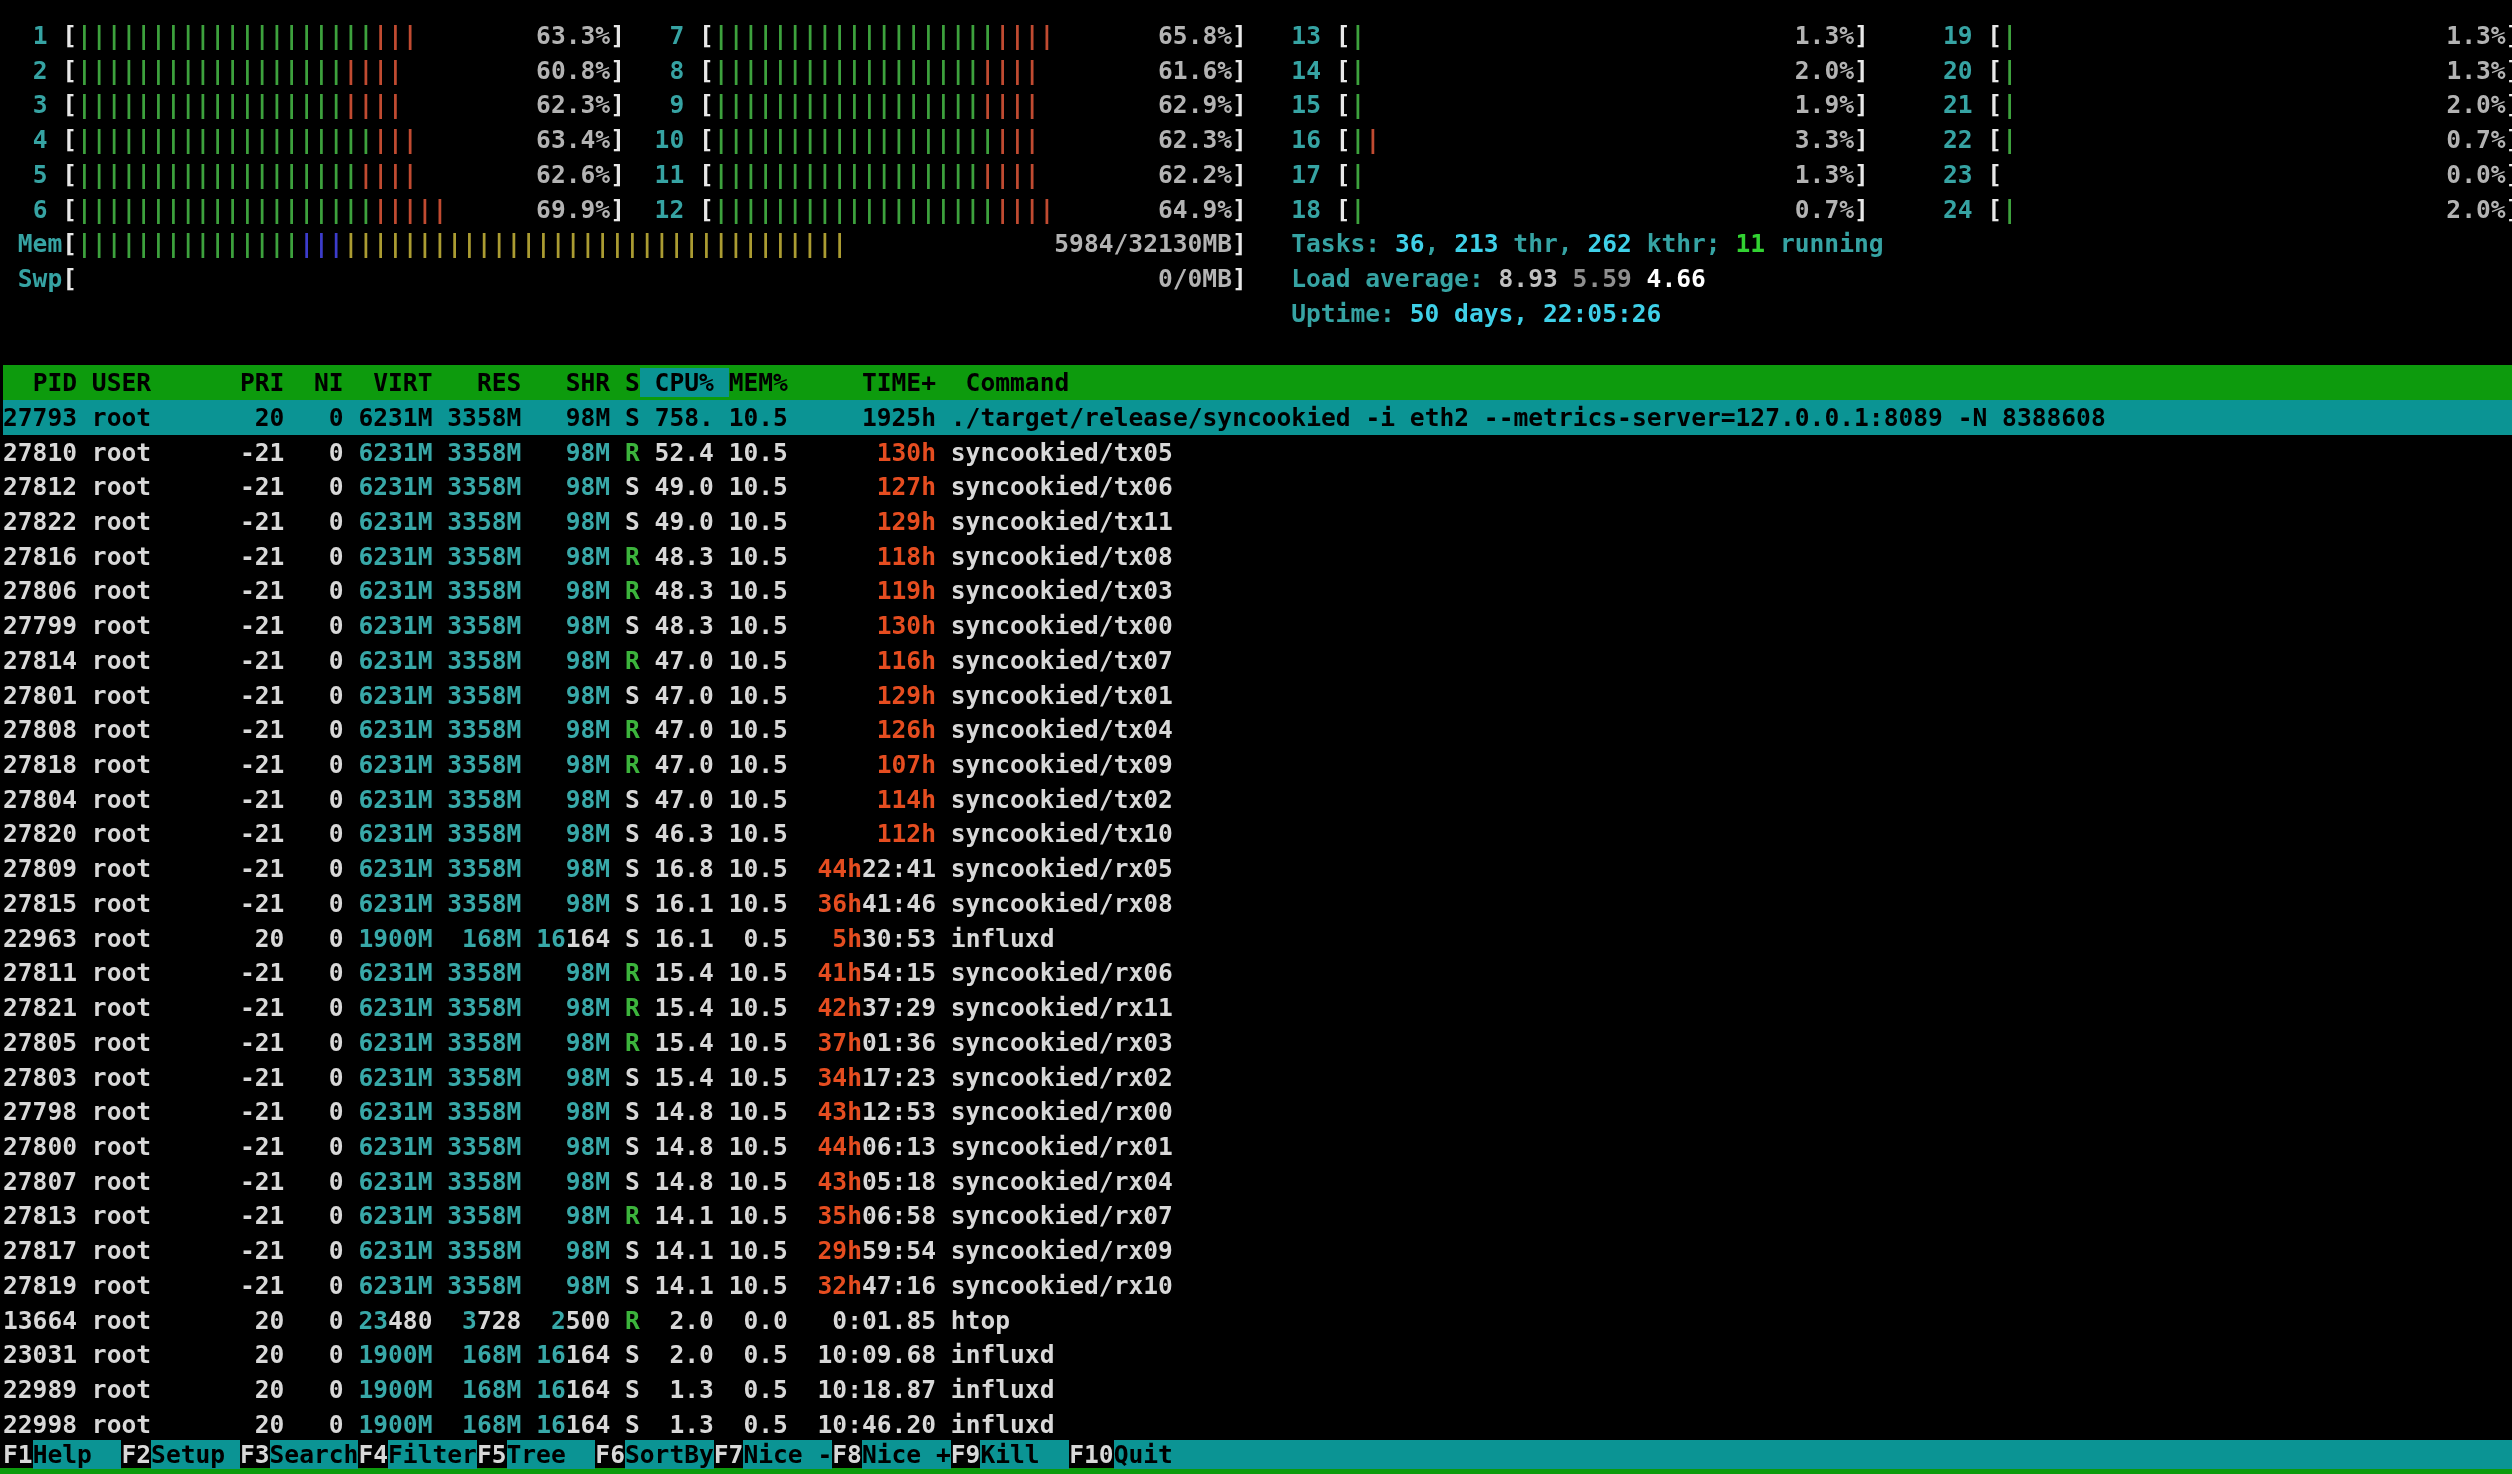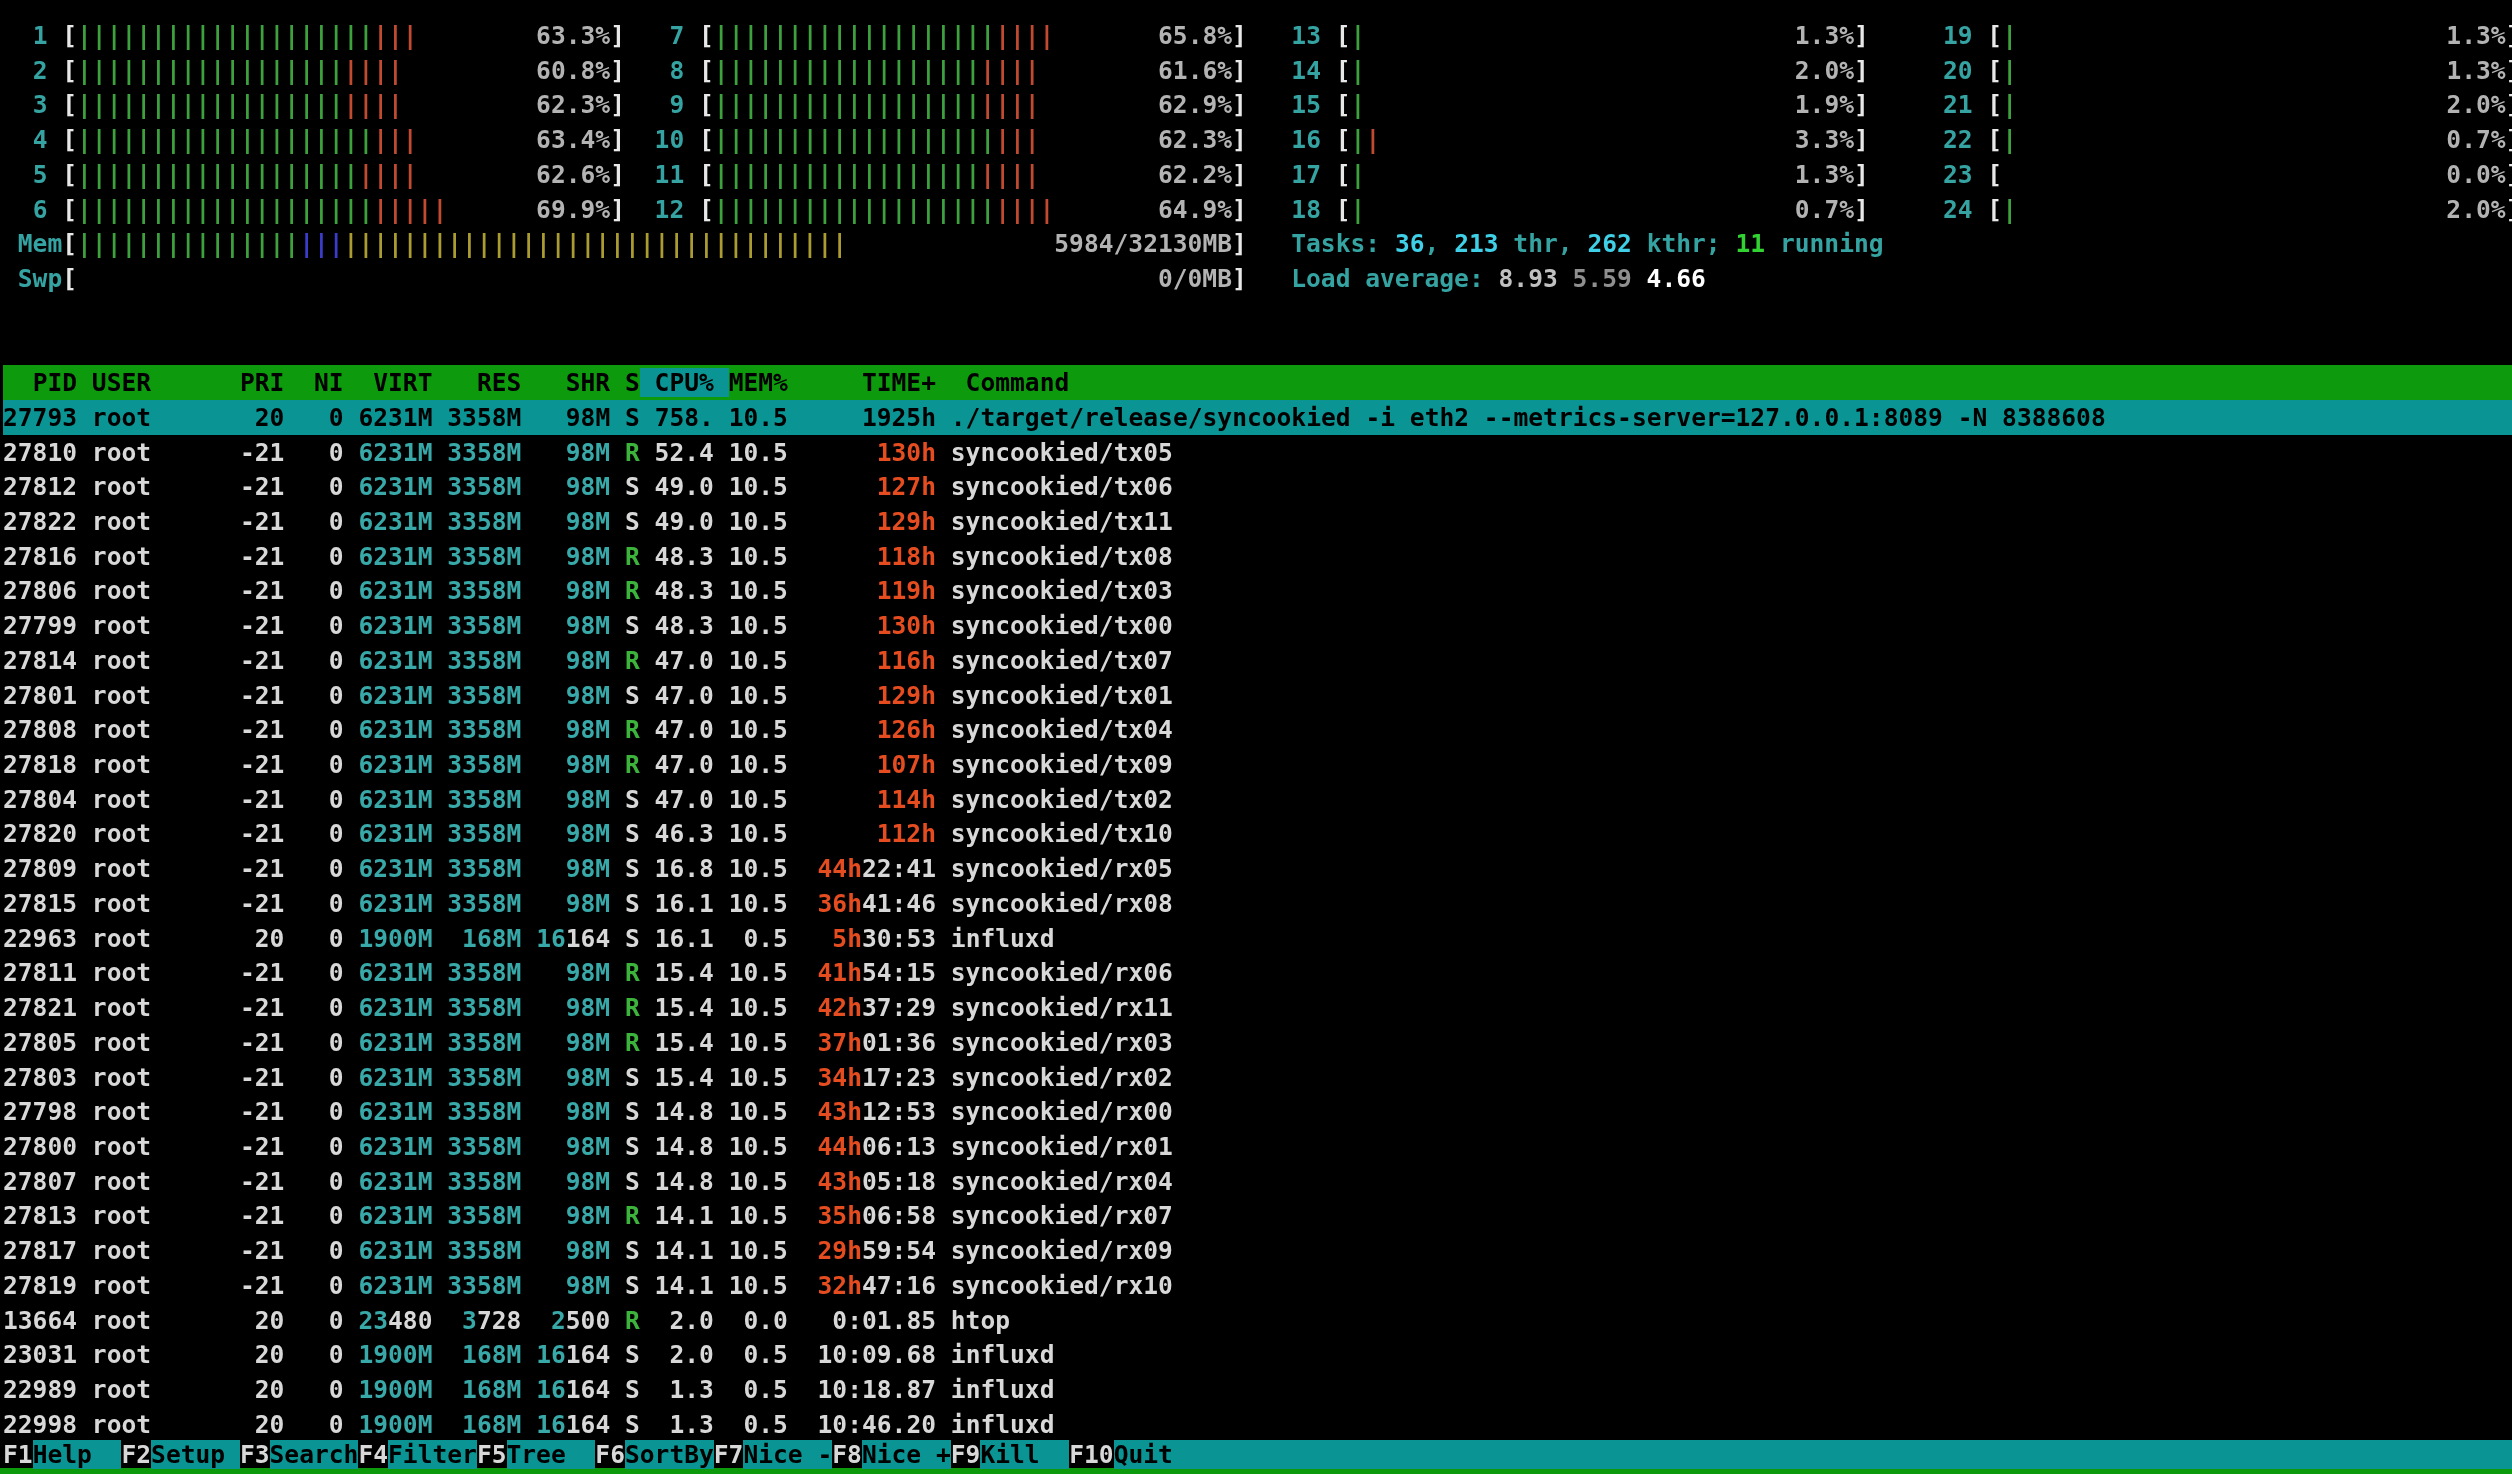--- a/index.html
+++ b/index.html
@@ -33,20 +33,21 @@
 <div id="screen">
   <div id="bottom-strip" style="background: rgb(13, 155, 13);"></div>
 <div class="line" style="top: 18px;"><span> </span><span> </span><span style="color: rgb(54, 163, 163);">1</span><span style="color: rgb(232, 232, 232);"> [</span><span style="color: rgb(61, 162, 61);">||||||||||||||||||||</span><span style="color: rgb(193, 75, 49);">|||</span><span>        </span><span style="color: rgb(179, 179, 179);">63.3%</span><span style="color: rgb(232, 232, 232);">]</span><span>  </span><span> </span><span style="color: rgb(54, 163, 163);">7</span><span style="color: rgb(232, 232, 232);"> [</span><span style="color: rgb(61, 162, 61);">|||||||||||||||||||</span><span style="color: rgb(193, 75, 49);">||||</span><span>       </span><span style="color: rgb(179, 179, 179);">65.8%</span><span style="color: rgb(232, 232, 232);">]</span><span>   </span><span style="color: rgb(54, 163, 163);">13</span><span style="color: rgb(232, 232, 232);"> [</span><span style="color: rgb(61, 162, 61);">|</span><span>                             </span><span style="color: rgb(179, 179, 179);">1.3%</span><span style="color: rgb(232, 232, 232);">]</span><span>     </span><span style="color: rgb(54, 163, 163);">19</span><span style="color: rgb(232, 232, 232);"> [</span><span style="color: rgb(61, 162, 61);">|</span><span>                             </span><span style="color: rgb(179, 179, 179);">1.3%</span><span style="color: rgb(232, 232, 232);">]</span></div>
     <div class="line" style="top: 53px;"><span> </span><span> </span><span style="color: rgb(54, 163, 163);">2</span><span style="color: rgb(232, 232, 232);"> [</span><span style="color: rgb(61, 162, 61);">||||||||||||||||||</span><span style="color: rgb(193, 75, 49);">||||</span><span>         </span><span style="color: rgb(179, 179, 179);">60.8%</span><span style="color: rgb(232, 232, 232);">]</span><span>  </span><span> </span><span style="color: rgb(54, 163, 163);">8</span><span style="color: rgb(232, 232, 232);"> [</span><span style="color: rgb(61, 162, 61);">||||||||||||||||||</span><span style="color: rgb(193, 75, 49);">||||</span><span>        </span><span style="color: rgb(179, 179, 179);">61.6%</span><span style="color: rgb(232, 232, 232);">]</span><span>   </span><span style="color: rgb(54, 163, 163);">14</span><span style="color: rgb(232, 232, 232);"> [</span><span style="color: rgb(61, 162, 61);">|</span><span>                             </span><span style="color: rgb(179, 179, 179);">2.0%</span><span style="color: rgb(232, 232, 232);">]</span><span>     </span><span style="color: rgb(54, 163, 163);">20</span><span style="color: rgb(232, 232, 232);"> [</span><span style="color: rgb(61, 162, 61);">|</span><span>                             </span><span style="color: rgb(179, 179, 179);">1.3%</span><span style="color: rgb(232, 232, 232);">]</span></div>
     <div class="line" style="top: 87px;"><span> </span><span> </span><span style="color: rgb(54, 163, 163);">3</span><span style="color: rgb(232, 232, 232);"> [</span><span style="color: rgb(61, 162, 61);">||||||||||||||||||</span><span style="color: rgb(193, 75, 49);">||||</span><span>         </span><span style="color: rgb(179, 179, 179);">62.3%</span><span style="color: rgb(232, 232, 232);">]</span><span>  </span><span> </span><span style="color: rgb(54, 163, 163);">9</span><span style="color: rgb(232, 232, 232);"> [</span><span style="color: rgb(61, 162, 61);">||||||||||||||||||</span><span style="color: rgb(193, 75, 49);">||||</span><span>        </span><span style="color: rgb(179, 179, 179);">62.9%</span><span style="color: rgb(232, 232, 232);">]</span><span>   </span><span style="color: rgb(54, 163, 163);">15</span><span style="color: rgb(232, 232, 232);"> [</span><span style="color: rgb(61, 162, 61);">|</span><span>                             </span><span style="color: rgb(179, 179, 179);">1.9%</span><span style="color: rgb(232, 232, 232);">]</span><span>     </span><span style="color: rgb(54, 163, 163);">21</span><span style="color: rgb(232, 232, 232);"> [</span><span style="color: rgb(61, 162, 61);">|</span><span>                             </span><span style="color: rgb(179, 179, 179);">2.0%</span><span style="color: rgb(232, 232, 232);">]</span></div>
     <div class="line" style="top: 122px;"><span> </span><span> </span><span style="color: rgb(54, 163, 163);">4</span><span style="color: rgb(232, 232, 232);"> [</span><span style="color: rgb(61, 162, 61);">||||||||||||||||||||</span><span style="color: rgb(193, 75, 49);">|||</span><span>        </span><span style="color: rgb(179, 179, 179);">63.4%</span><span style="color: rgb(232, 232, 232);">]</span><span>  </span><span style="color: rgb(54, 163, 163);">10</span><span style="color: rgb(232, 232, 232);"> [</span><span style="color: rgb(61, 162, 61);">|||||||||||||||||||</span><span style="color: rgb(193, 75, 49);">|||</span><span>        </span><span style="color: rgb(179, 179, 179);">62.3%</span><span style="color: rgb(232, 232, 232);">]</span><span>   </span><span style="color: rgb(54, 163, 163);">16</span><span style="color: rgb(232, 232, 232);"> [</span><span style="color: rgb(61, 162, 61);">|</span><span style="color: rgb(193, 75, 49);">|</span><span>                            </span><span style="color: rgb(179, 179, 179);">3.3%</span><span style="color: rgb(232, 232, 232);">]</span><span>     </span><span style="color: rgb(54, 163, 163);">22</span><span style="color: rgb(232, 232, 232);"> [</span><span style="color: rgb(61, 162, 61);">|</span><span>                             </span><span style="color: rgb(179, 179, 179);">0.7%</span><span style="color: rgb(232, 232, 232);">]</span></div>
     <div class="line" style="top: 157px;"><span> </span><span> </span><span style="color: rgb(54, 163, 163);">5</span><span style="color: rgb(232, 232, 232);"> [</span><span style="color: rgb(61, 162, 61);">|||||||||||||||||||</span><span style="color: rgb(193, 75, 49);">||||</span><span>        </span><span style="color: rgb(179, 179, 179);">62.6%</span><span style="color: rgb(232, 232, 232);">]</span><span>  </span><span style="color: rgb(54, 163, 163);">11</span><span style="color: rgb(232, 232, 232);"> [</span><span style="color: rgb(61, 162, 61);">||||||||||||||||||</span><span style="color: rgb(193, 75, 49);">||||</span><span>        </span><span style="color: rgb(179, 179, 179);">62.2%</span><span style="color: rgb(232, 232, 232);">]</span><span>   </span><span style="color: rgb(54, 163, 163);">17</span><span style="color: rgb(232, 232, 232);"> [</span><span style="color: rgb(61, 162, 61);">|</span><span>                             </span><span style="color: rgb(179, 179, 179);">1.3%</span><span style="color: rgb(232, 232, 232);">]</span><span>     </span><span style="color: rgb(54, 163, 163);">23</span><span style="color: rgb(232, 232, 232);"> [</span><span>                              </span><span style="color: rgb(179, 179, 179);">0.0%</span><span style="color: rgb(232, 232, 232);">]</span></div>
     <div class="line" style="top: 192px;"><span> </span><span> </span><span style="color: rgb(54, 163, 163);">6</span><span style="color: rgb(232, 232, 232);"> [</span><span style="color: rgb(61, 162, 61);">||||||||||||||||||||</span><span style="color: rgb(193, 75, 49);">|||||</span><span>      </span><span style="color: rgb(179, 179, 179);">69.9%</span><span style="color: rgb(232, 232, 232);">]</span><span>  </span><span style="color: rgb(54, 163, 163);">12</span><span style="color: rgb(232, 232, 232);"> [</span><span style="color: rgb(61, 162, 61);">|||||||||||||||||||</span><span style="color: rgb(193, 75, 49);">||||</span><span>       </span><span style="color: rgb(179, 179, 179);">64.9%</span><span style="color: rgb(232, 232, 232);">]</span><span>   </span><span style="color: rgb(54, 163, 163);">18</span><span style="color: rgb(232, 232, 232);"> [</span><span style="color: rgb(61, 162, 61);">|</span><span>                             </span><span style="color: rgb(179, 179, 179);">0.7%</span><span style="color: rgb(232, 232, 232);">]</span><span>     </span><span style="color: rgb(54, 163, 163);">24</span><span style="color: rgb(232, 232, 232);"> [</span><span style="color: rgb(61, 162, 61);">|</span><span>                             </span><span style="color: rgb(179, 179, 179);">2.0%</span><span style="color: rgb(232, 232, 232);">]</span></div>
     <div class="line" style="top: 226px;"><span> </span><span style="color: rgb(54, 163, 163);">Mem</span><span style="color: rgb(232, 232, 232);">[</span><span style="color: rgb(61, 162, 61);">|||||||||||||||</span><span style="color: rgb(60, 60, 204);">|||</span><span style="color: rgb(171, 156, 50);">||||||||||||||||||||||||||||||||||</span><span>              </span><span style="color: rgb(179, 179, 179);">5984/32130MB</span><span style="color: rgb(232, 232, 232);">]</span><span>   </span><span style="color: rgb(54, 163, 163);">Tasks: </span><span style="color: rgb(63, 208, 232);">36</span><span style="color: rgb(54, 163, 163);">, </span><span style="color: rgb(63, 208, 232);">213</span><span style="color: rgb(54, 163, 163);"> thr, </span><span style="color: rgb(63, 208, 232);">262</span><span style="color: rgb(54, 163, 163);"> kthr; </span><span style="color: rgb(50, 210, 50);">11</span><span style="color: rgb(54, 163, 163);"> running</span></div>
     <div class="line" style="top: 261px;"><span> </span><span style="color: rgb(54, 163, 163);">Swp</span><span style="color: rgb(232, 232, 232);">[</span><span>                                                                         </span><span style="color: rgb(179, 179, 179);">0/0MB</span><span style="color: rgb(232, 232, 232);">]</span><span>   </span><span style="color: rgb(54, 163, 163);">Load average: </span><span style="color: rgb(192, 192, 192);">8.93</span><span> </span><span style="color: rgb(143, 143, 143);">5.59</span><span> </span><span style="color: rgb(255, 255, 255);">4.66</span></div>
+    <div class="line" style="top: 296px;"><span>                                                                                       </span><span style="color: rgb(54, 163, 163);">Uptime: </span><span style="color: rgb(63, 208, 232);">50 days, 22:05:26</span></div>
     <div class="line" style="top: 365px; background: rgb(13, 155, 13);"><span style="color: rgb(0, 0, 0);">  </span><span style="color: rgb(0, 0, 0);">PID</span><span style="color: rgb(0, 0, 0);"> </span><span style="color: rgb(0, 0, 0);">USER</span><span style="color: rgb(0, 0, 0);">     </span><span style="color: rgb(0, 0, 0);"> </span><span style="color: rgb(0, 0, 0);">PRI</span><span style="color: rgb(0, 0, 0);">  </span><span style="color: rgb(0, 0, 0);">NI</span><span style="color: rgb(0, 0, 0);">  </span><span style="color: rgb(0, 0, 0);">VIRT</span><span style="color: rgb(0, 0, 0);">   </span><span style="color: rgb(0, 0, 0);">RES</span><span style="color: rgb(0, 0, 0);">   </span><span style="color: rgb(0, 0, 0);">SHR</span><span style="color: rgb(0, 0, 0);"> </span><span style="color: rgb(0, 0, 0);">S</span><span style="color: rgb(0, 0, 0); background: rgb(11, 148, 148);"> </span><span style="color: rgb(0, 0, 0); background: rgb(11, 148, 148);">CPU%</span><span style="color: rgb(0, 0, 0); background: rgb(11, 148, 148);"> </span><span style="color: rgb(0, 0, 0);">MEM%</span><span style="color: rgb(0, 0, 0);">     </span><span style="color: rgb(0, 0, 0);">TIME+</span><span style="color: rgb(0, 0, 0);">  </span><span style="color: rgb(0, 0, 0);">Command</span></div>
     <div class="line" style="top: 400px; background: rgb(11, 148, 148);"><span style="color: rgb(0, 0, 0);">27793</span><span> </span><span style="color: rgb(0, 0, 0);">root</span><span>     </span><span>  </span><span style="color: rgb(0, 0, 0);">20</span><span>   </span><span style="color: rgb(0, 0, 0);">0</span><span> </span><span style="color: rgb(0, 0, 0);">6231M</span><span> </span><span style="color: rgb(0, 0, 0);">3358M</span><span>   </span><span style="color: rgb(0, 0, 0);">98M</span><span> </span><span style="color: rgb(0, 0, 0);">S</span><span> </span><span style="color: rgb(0, 0, 0);">758.</span><span> </span><span style="color: rgb(0, 0, 0);">10.5</span><span>     </span><span style="color: rgb(0, 0, 0);">1925h</span><span> </span><span style="color: rgb(0, 0, 0);">./target/release/syncookied -i eth2 --metrics-server=127.0.0.1:8089 -N 8388608</span></div>
     <div class="line" style="top: 435px;"><span style="color: rgb(216, 216, 216);">27810</span><span> </span><span style="color: rgb(216, 216, 216);">root</span><span>     </span><span> </span><span style="color: rgb(216, 216, 216);">-21</span><span>   </span><span style="color: rgb(216, 216, 216);">0</span><span> </span><span style="color: rgb(56, 168, 168);">6231M</span><span> </span><span style="color: rgb(56, 168, 168);">3358M</span><span>   </span><span style="color: rgb(56, 168, 168);">98M</span><span> </span><span style="color: rgb(60, 180, 60);">R</span><span> </span><span style="color: rgb(216, 216, 216);">52.4</span><span> </span><span style="color: rgb(216, 216, 216);">10.5</span><span>      </span><span style="color: rgb(229, 77, 32);">130h</span><span> </span><span style="color: rgb(216, 216, 216);">syncookied/tx05</span></div>
     <div class="line" style="top: 469px;"><span style="color: rgb(216, 216, 216);">27812</span><span> </span><span style="color: rgb(216, 216, 216);">root</span><span>     </span><span> </span><span style="color: rgb(216, 216, 216);">-21</span><span>   </span><span style="color: rgb(216, 216, 216);">0</span><span> </span><span style="color: rgb(56, 168, 168);">6231M</span><span> </span><span style="color: rgb(56, 168, 168);">3358M</span><span>   </span><span style="color: rgb(56, 168, 168);">98M</span><span> </span><span style="color: rgb(216, 216, 216);">S</span><span> </span><span style="color: rgb(216, 216, 216);">49.0</span><span> </span><span style="color: rgb(216, 216, 216);">10.5</span><span>      </span><span style="color: rgb(229, 77, 32);">127h</span><span> </span><span style="color: rgb(216, 216, 216);">syncookied/tx06</span></div>
     <div class="line" style="top: 504px;"><span style="color: rgb(216, 216, 216);">27822</span><span> </span><span style="color: rgb(216, 216, 216);">root</span><span>     </span><span> </span><span style="color: rgb(216, 216, 216);">-21</span><span>   </span><span style="color: rgb(216, 216, 216);">0</span><span> </span><span style="color: rgb(56, 168, 168);">6231M</span><span> </span><span style="color: rgb(56, 168, 168);">3358M</span><span>   </span><span style="color: rgb(56, 168, 168);">98M</span><span> </span><span style="color: rgb(216, 216, 216);">S</span><span> </span><span style="color: rgb(216, 216, 216);">49.0</span><span> </span><span style="color: rgb(216, 216, 216);">10.5</span><span>      </span><span style="color: rgb(229, 77, 32);">129h</span><span> </span><span style="color: rgb(216, 216, 216);">syncookied/tx11</span></div>
     <div class="line" style="top: 539px;"><span style="color: rgb(216, 216, 216);">27816</span><span> </span><span style="color: rgb(216, 216, 216);">root</span><span>     </span><span> </span><span style="color: rgb(216, 216, 216);">-21</span><span>   </span><span style="color: rgb(216, 216, 216);">0</span><span> </span><span style="color: rgb(56, 168, 168);">6231M</span><span> </span><span style="color: rgb(56, 168, 168);">3358M</span><span>   </span><span style="color: rgb(56, 168, 168);">98M</span><span> </span><span style="color: rgb(60, 180, 60);">R</span><span> </span><span style="color: rgb(216, 216, 216);">48.3</span><span> </span><span style="color: rgb(216, 216, 216);">10.5</span><span>      </span><span style="color: rgb(229, 77, 32);">118h</span><span> </span><span style="color: rgb(216, 216, 216);">syncookied/tx08</span></div>
     <div class="line" style="top: 573px;"><span style="color: rgb(216, 216, 216);">27806</span><span> </span><span style="color: rgb(216, 216, 216);">root</span><span>     </span><span> </span><span style="color: rgb(216, 216, 216);">-21</span><span>   </span><span style="color: rgb(216, 216, 216);">0</span><span> </span><span style="color: rgb(56, 168, 168);">6231M</span><span> </span><span style="color: rgb(56, 168, 168);">3358M</span><span>   </span><span style="color: rgb(56, 168, 168);">98M</span><span> </span><span style="color: rgb(60, 180, 60);">R</span><span> </span><span style="color: rgb(216, 216, 216);">48.3</span><span> </span><span style="color: rgb(216, 216, 216);">10.5</span><span>      </span><span style="color: rgb(229, 77, 32);">119h</span><span> </span><span style="color: rgb(216, 216, 216);">syncookied/tx03</span></div>
     <div class="line" style="top: 608px;"><span style="color: rgb(216, 216, 216);">27799</span><span> </span><span style="color: rgb(216, 216, 216);">root</span><span>     </span><span> </span><span style="color: rgb(216, 216, 216);">-21</span><span>   </span><span style="color: rgb(216, 216, 216);">0</span><span> </span><span style="color: rgb(56, 168, 168);">6231M</span><span> </span><span style="color: rgb(56, 168, 168);">3358M</span><span>   </span><span style="color: rgb(56, 168, 168);">98M</span><span> </span><span style="color: rgb(216, 216, 216);">S</span><span> </span><span style="color: rgb(216, 216, 216);">48.3</span><span> </span><span style="color: rgb(216, 216, 216);">10.5</span><span>      </span><span style="color: rgb(229, 77, 32);">130h</span><span> </span><span style="color: rgb(216, 216, 216);">syncookied/tx00</span></div>
     <div class="line" style="top: 643px;"><span style="color: rgb(216, 216, 216);">27814</span><span> </span><span style="color: rgb(216, 216, 216);">root</span><span>     </span><span> </span><span style="color: rgb(216, 216, 216);">-21</span><span>   </span><span style="color: rgb(216, 216, 216);">0</span><span> </span><span style="color: rgb(56, 168, 168);">6231M</span><span> </span><span style="color: rgb(56, 168, 168);">3358M</span><span>   </span><span style="color: rgb(56, 168, 168);">98M</span><span> </span><span style="color: rgb(60, 180, 60);">R</span><span> </span><span style="color: rgb(216, 216, 216);">47.0</span><span> </span><span style="color: rgb(216, 216, 216);">10.5</span><span>      </span><span style="color: rgb(229, 77, 32);">116h</span><span> </span><span style="color: rgb(216, 216, 216);">syncookied/tx07</span></div>
     <div class="line" style="top: 678px;"><span style="color: rgb(216, 216, 216);">27801</span><span> </span><span style="color: rgb(216, 216, 216);">root</span><span>     </span><span> </span><span style="color: rgb(216, 216, 216);">-21</span><span>   </span><span style="color: rgb(216, 216, 216);">0</span><span> </span><span style="color: rgb(56, 168, 168);">6231M</span><span> </span><span style="color: rgb(56, 168, 168);">3358M</span><span>   </span><span style="color: rgb(56, 168, 168);">98M</span><span> </span><span style="color: rgb(216, 216, 216);">S</span><span> </span><span style="color: rgb(216, 216, 216);">47.0</span><span> </span><span style="color: rgb(216, 216, 216);">10.5</span><span>      </span><span style="color: rgb(229, 77, 32);">129h</span><span> </span><span style="color: rgb(216, 216, 216);">syncookied/tx01</span></div>

